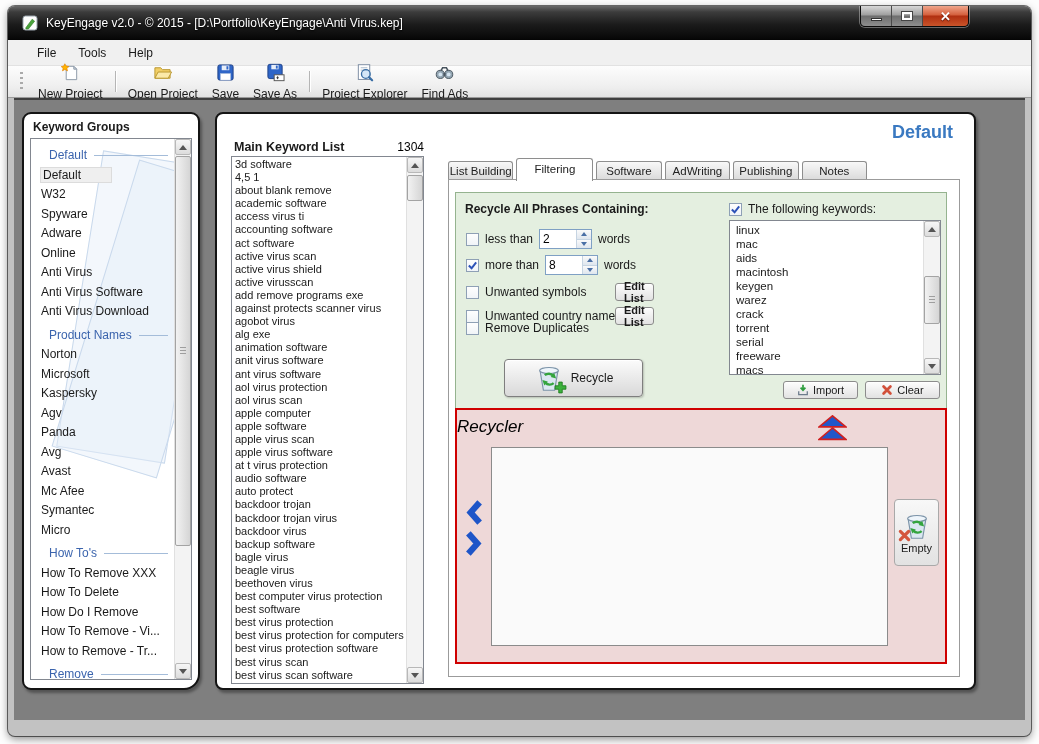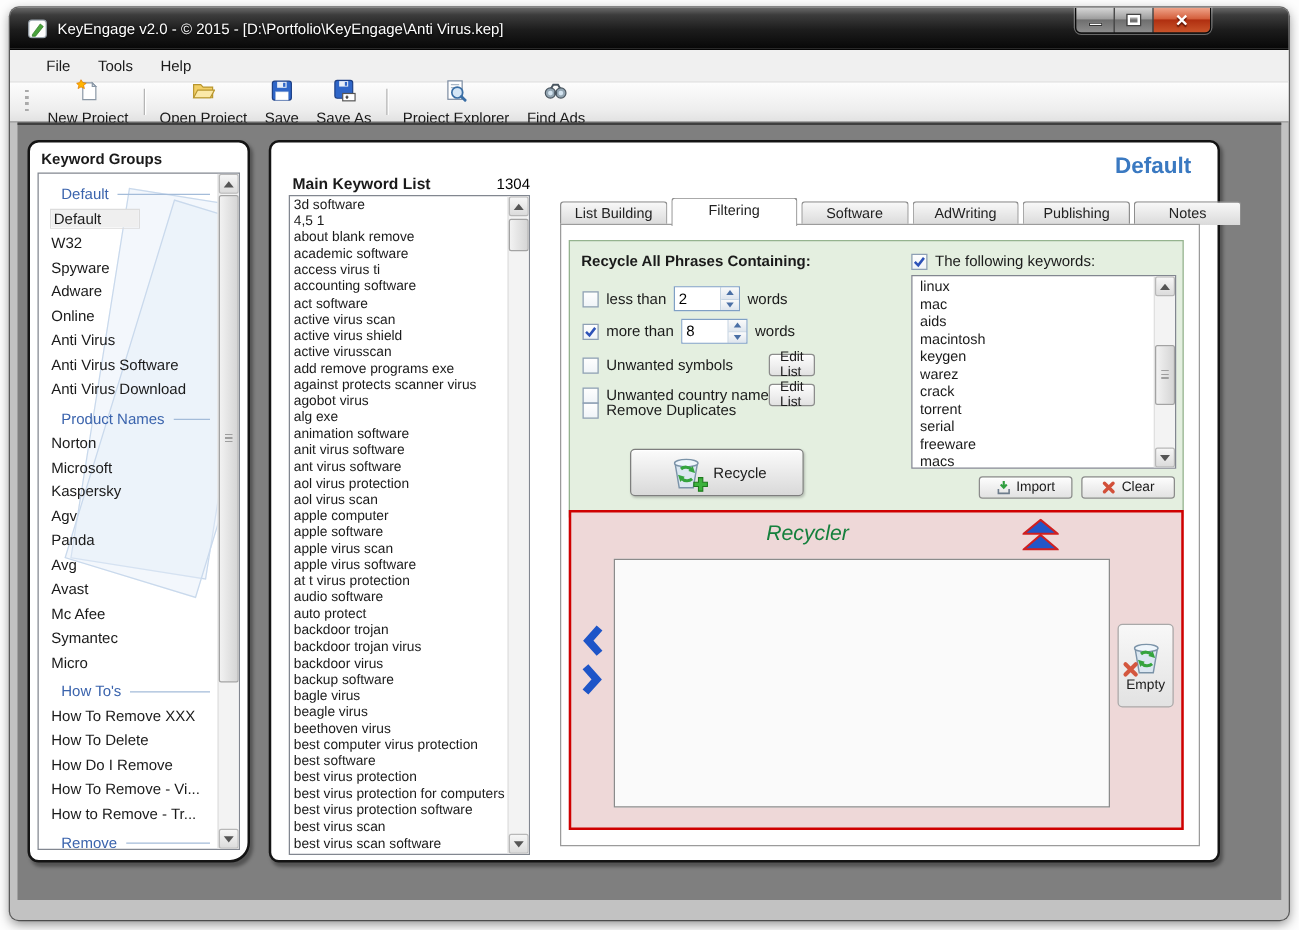--- a/index.html
+++ b/index.html
@@ -105,21 +105,21 @@
   
   .mkl-title { position:absolute; left:17px; top:26px; font-size:12.5px; font-weight:bold; }
   .mkl-count { position:absolute; left:14px; top:26px; width:193px; text-align:right; font-size:12px; color:#000000; }
   .mkl-box { position:absolute; left:14px; top:42px; width:193px; height:528px;
     border:1px solid #828790; background:#fff; overflow:hidden; }
   .mkl-content { position:absolute; inset:1px 17px 0 3px; overflow:hidden; }
   .kw-row { font-size:11px; line-height:13.1px; white-space:nowrap; }
   .group-title { position:absolute; top:8px; right:21px; font-size:18px; font-weight:bold; color:#3a79c1; }
 
   
-  .tabstrip { position:absolute; left:231px; top:44px; width:545px; height:22px;
+  .tabstrip { position:absolute; left:231px; top:44px; width:419px; height:22px;
     display:flex; gap:3px; align-items:flex-end; }
   .tab { flex:1; height:19px; text-align:center; font-size:11.5px; line-height:18px;
     background:linear-gradient(#f8f8f8,#dadada); border:1px solid #8e8e8e; border-bottom:none;
     border-radius:3px 3px 0 0; color:#222; white-space:nowrap; overflow:hidden; }
   .tab.active { flex:1.18; height:23px; line-height:21px; background:#fff; position:relative; z-index:3; margin-bottom:-1px; }
   .tabpage { position:absolute; left:231px; top:65px; width:512px; height:498px;
     border:1px solid #9b9b9b; background:#fff; z-index:1; }
 
   
   .greenpanel { position:absolute; left:6px; top:12px; width:492px; height:222px;
@@ -134,21 +134,21 @@
   .spin-input { width:36px; border:none; outline:none; font-size:12px; padding-left:3px;
     font-family:"Liberation Sans",sans-serif; }
   .spin-btns { width:15px; display:flex; flex-direction:column; border-left:1px solid #c6d4e2; }
   .spin-up,.spin-down { flex:1; background:linear-gradient(#fafafa,#dfe6ee); display:flex; align-items:center; justify-content:center; }
   .spin-up { border-bottom:1px solid #c6d4e2; }
   .tri-up-b { width:0;height:0;border-left:3px solid transparent;border-right:3px solid transparent;border-bottom:4px solid #4a6fa5; }
   .tri-down-b { width:0;height:0;border-left:3px solid transparent;border-right:3px solid transparent;border-top:4px solid #4a6fa5; }
   .small-btn { display:inline-flex; align-items:center; justify-content:center; gap:4px;
     height:18px; padding:0 8px; font-size:11px; border:1px solid #8c8c8c; border-radius:3px;
     background:linear-gradient(#fdfdfd,#e2e2e2); box-shadow:0 1px 0 rgba(255,255,255,.7) inset; }
-  .editlist-pos { position:absolute; left:149px; }
+  .editlist-pos { position:absolute; left:149px;font-weight:bold; }
   .recycle-btn { position:absolute; left:48px; top:166px; width:139px; height:38px;
     border:1px solid #7e7e7e; border-radius:4px; background:linear-gradient(#fbfbfb,#d9d9d9);
     box-shadow:0 1px 0 #fff inset, 1px 1px 2px rgba(0,0,0,.2);
     display:flex; align-items:center; justify-content:center; gap:7px; font-size:12px; }
   .bin-wrap { position:relative; width:30px; height:30px; }
   .bin-wrap .use-bin { width:30px; height:30px; }
   .badge { position:absolute; width:13px; height:13px; bottom:-1px; }
   .badge.br { right:-3px; } .badge.bl { left:-4px; }
 
   .kwcol-check { position:absolute; left:273px; top:9px; display:flex; align-items:center; gap:6px; font-size:12px; }
@@ -156,22 +156,22 @@
     border:1px solid #828790; background:#fff; overflow:hidden; }
   .kw-list-content { position:absolute; inset:2px 17px 0 6px; overflow:hidden; }
   .fkw-row { font-size:11.5px; line-height:14px; white-space:nowrap; }
   .import-btn { position:absolute; left:327px; top:188px; width:75px; }
   .clear-btn { position:absolute; left:409px; top:188px; width:75px; }
   .small-btn svg { width:12px; height:12px; }
 
   
   .pinkpanel { position:absolute; left:6px; top:228px; width:492px; height:256px;
     background:#eed8d8; border:2px solid #cf0000; }
-  .rc-title { position:absolute; top:7px; left:0; right:110px; text-align:center;
-    font-size:17px; font-style:italic; color:#15803d; }
+  .rc-title { position:absolute; top:7px; left:0; right:110px; text-align:left;
+    font-size:17px; font-style:italic; color:#000000; }
   .dblup { position:absolute; right:98px; top:5px; width:29px; height:27px; }
   .rc-box { position:absolute; left:34px; top:37px; width:397px; height:199px;
     background:#fafafa; border:1px solid #8b8b8b; overflow:hidden; }
   .chev { position:absolute; width:18px; height:25px; }
   .chev.left { left:8px; top:90px; }
   .chev.right { left:8px; top:121px; }
   .empty-btn { position:absolute; left:437px; top:89px; width:45px; height:67px;
     border:1px solid #a9a9a9; border-radius:4px; background:linear-gradient(#f8f8f8,#e2e2e2);
     display:flex; flex-direction:column; align-items:center; justify-content:center; gap:1px; font-size:11px; }
 

